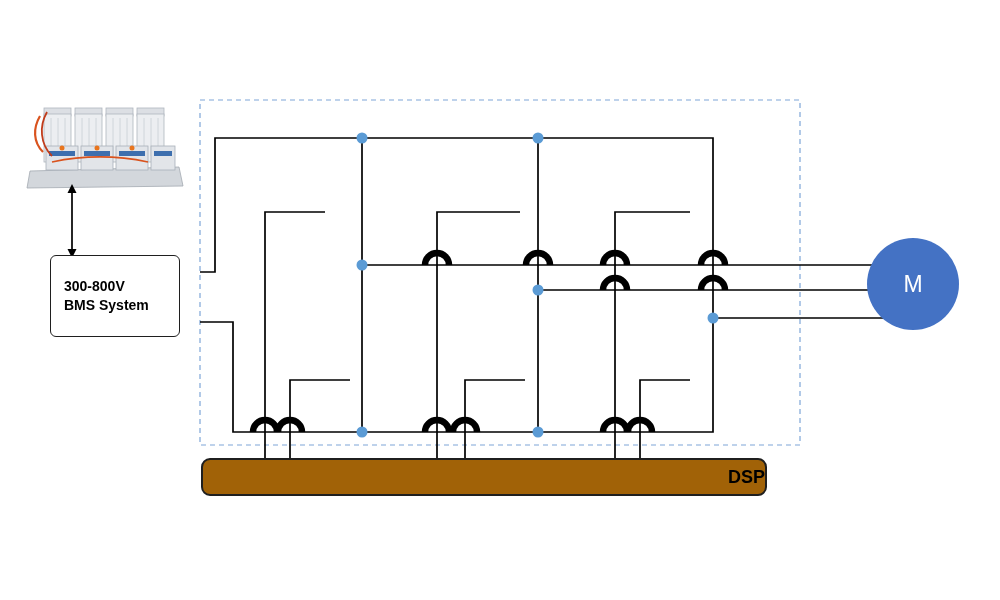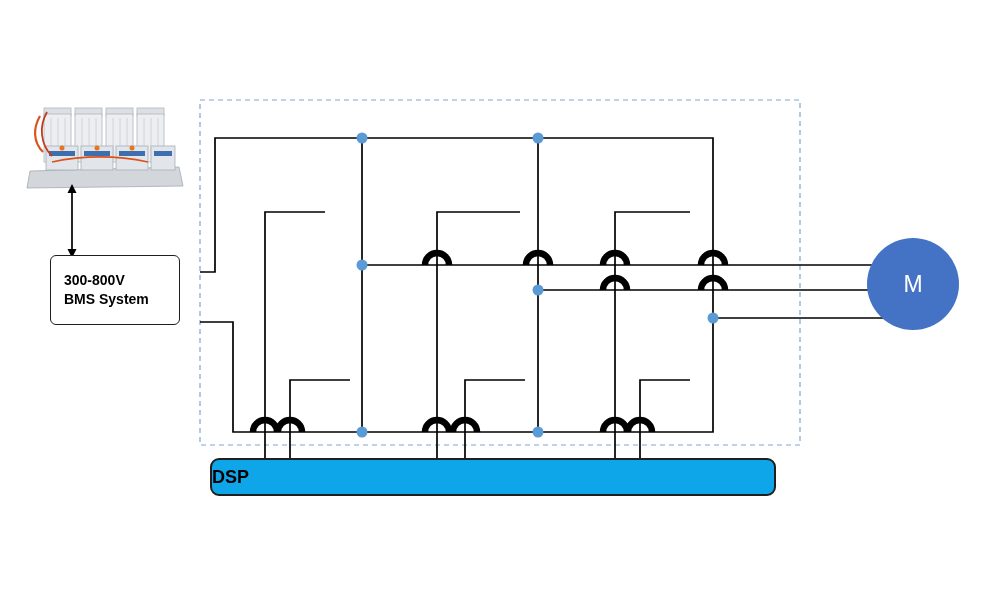--- a/index.html
+++ b/index.html
@@ -9,36 +9,36 @@
     font-family:"Liberation Sans",sans-serif;
     overflow:hidden;
   }
   svg.layer{position:absolute;left:0;top:0;width:1000px;height:600px;}
   .w{stroke:var(--wire,#000000);stroke-width:1.7;fill:none;}
   .hop{stroke:var(--wire,#000000);stroke-width:6.5;fill:none;}
   .node{fill:var(--node,#5b9bd5);stroke:none;}
   .dash{fill:none;stroke:var(--dashed-border,#7ea6d8);stroke-width:1.2;stroke-dasharray:5 4;}
   .arrowhead{fill:var(--wire,#000000);stroke:none;}
   .bms-box{
-    position:absolute;left:50px;top:255px;width:130px;height:70px;
+    position:absolute;left:50px;top:255px;width:130px;height:82px;
     border:1.6px solid var(--box-border,#1f1f1f);border-radius:6px;background:#fff;
     display:flex;flex-direction:column;justify-content:center;
     padding-left:13px;box-sizing:border-box;
     font-weight:bold;font-size:14px;line-height:1.35;color:#000;
   }
   .motor{
     position:absolute;left:867px;top:238px;width:92px;height:92px;border-radius:50%;
     background:var(--motor-fill,#4472c4);
     display:flex;align-items:center;justify-content:center;
     color:var(--motor-text,#ffffff);font-size:23px;
   }
   .dsp-box{
-    position:absolute;left:210px;top:458px;width:566px;height:38px;
-    border:2px solid var(--box-border,#1f1f1f);border-radius:9px;background:#0ea5e9;
-    display:flex;align-items:center;justify-content:flex-start;
+    position:absolute;left:201px;top:458px;width:566px;height:38px;
+    border:2px solid var(--box-border,#1f1f1f);border-radius:9px;background:#a16207;
+    display:flex;align-items:center;justify-content:flex-end;
     font-weight:bold;font-size:18px;color:#000;box-sizing:border-box;
   }
 </style>
 </head>
 <body>
 
 <div class="canvas">
 
   <svg class="layer" viewBox="0 0 1000 600">
 

